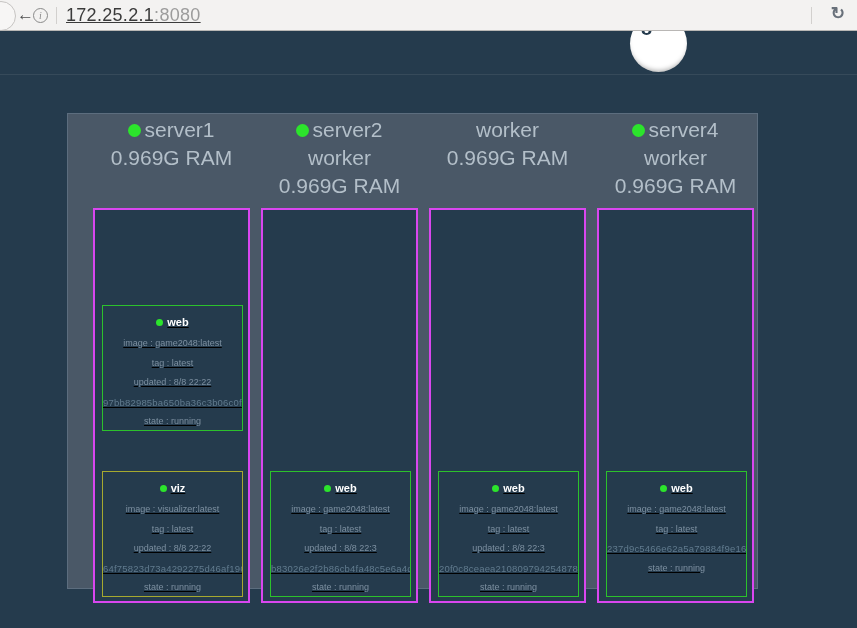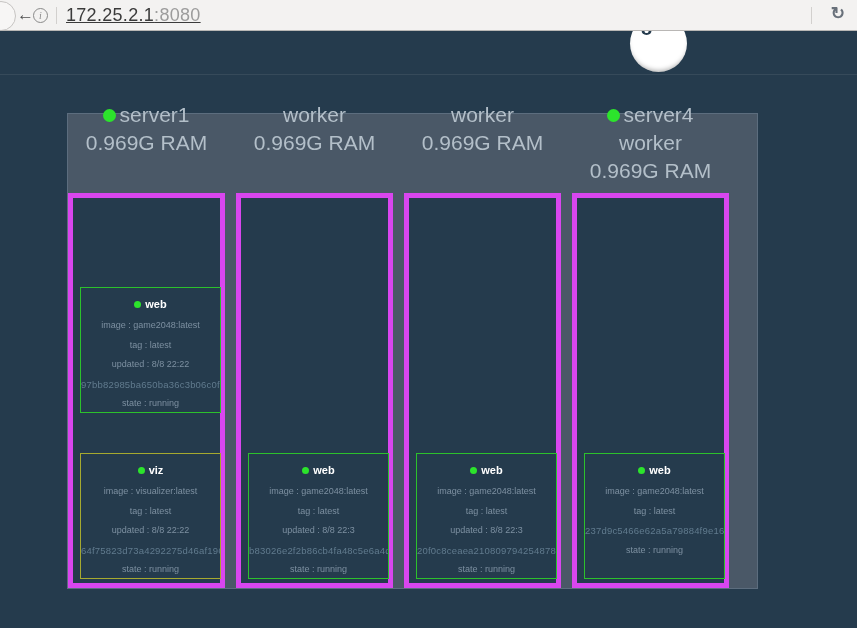--- a/index.html
+++ b/index.html
@@ -56,37 +56,38 @@
   }
   .count-badge span{
     position:absolute;top:3px;left:11px;font-size:20px;line-height:20px;
     color:#253b4d;font-weight:bold;
   }
   
   .swarm-panel{
     position:absolute;left:67px;top:82px;width:691px;height:476px;
     background:#4a5867;border:1px solid #5c6d7e;
     box-sizing:border-box;
-    display:flex;flex-direction:row;align-items:flex-end;
-    padding-left:0;
+    display:flex;flex-direction:row;align-items:center;
+    padding-left:25px;
   }
   .node-column{width:157px;margin-right:11px;flex:none;}
   .node-header{
     height:92px;padding-top:17px;text-align:center;
     color:#b3bfc9;font-size:21px;line-height:28px;font-weight:400;
   }
   .node-dot{
     display:inline-block;width:13px;height:13px;border-radius:50%;
     background:#2ce42c;margin-right:3px;vertical-align:baseline;
   }
   .node-tasks-box{
     box-sizing:border-box;width:157px;height:395px;
-    background:#253b4d;border:5px solid #d946ef;
+    background:#253b4d;border:2px solid #d946ef;
     display:flex;flex-direction:column;justify-content:flex-end;
     padding:4px 7px;
+    text-decoration:underline;
   }
   .task-card{
     box-sizing:border-box;width:141px;height:126px;margin-top:7px;
     background:#253b4d;border:1px solid #2cc12c;
     text-align:center;overflow:hidden;
     padding-top:9px;
   }
   .task-name{
     font-size:11px;font-weight:bold;color:#ffffff;line-height:14px;margin-bottom:5px;
   }
@@ -141,20 +142,21 @@
     <div class="task-row">tag : latest</div>
     <div class="task-row">updated : 8/8 22:22</div>
     <div class="task-row task-hash">64f75823d73a4292275d46af1967a</div>
     <div class="task-row">state : running</div>
   </div>
 </div>
   </div>
 
   <div class="node-column">
     <div class="node-header">
+      <div><span class="node-dot"></span><span>server2</span></div>
       <div>worker</div>
       <div>0.969G RAM</div>
     </div>
     <div class="node-tasks-box">
   <div class="task-card" style="border-color: rgb(44, 193, 44);">
     <div class="task-name"><span class="task-dot"></span><span>web</span></div>
     <div class="task-row">image : game2048:latest</div>
     <div class="task-row">tag : latest</div>
     <div class="task-row">updated : 8/8 22:3</div>
     <div class="task-row task-hash">b83026e2f2b86cb4fa48c5e6a4dbb</div>

